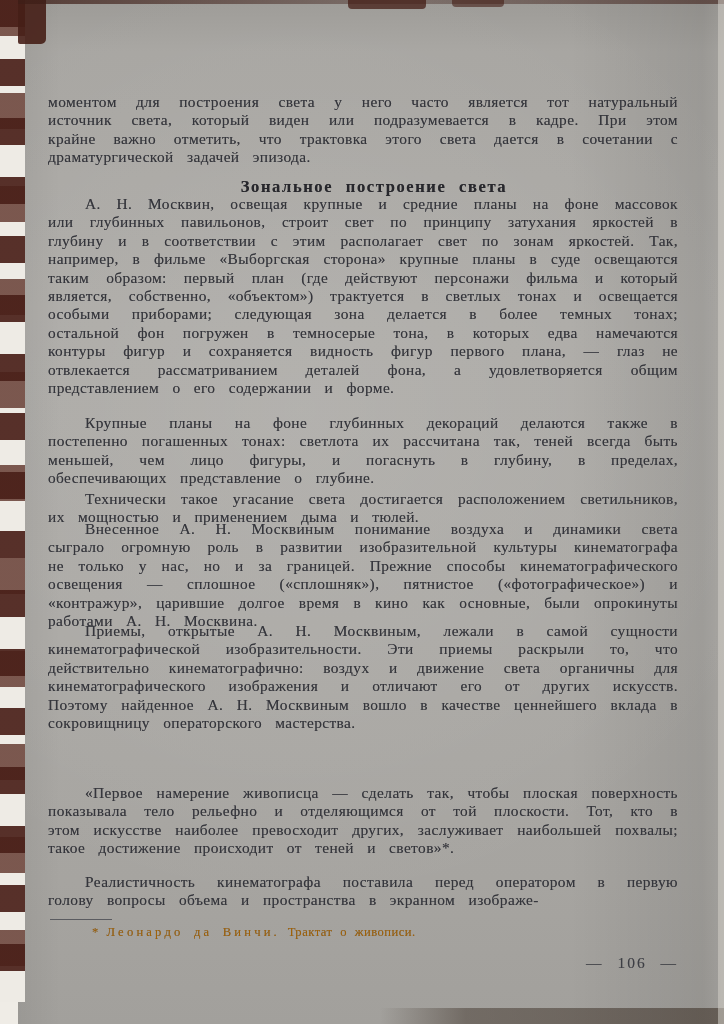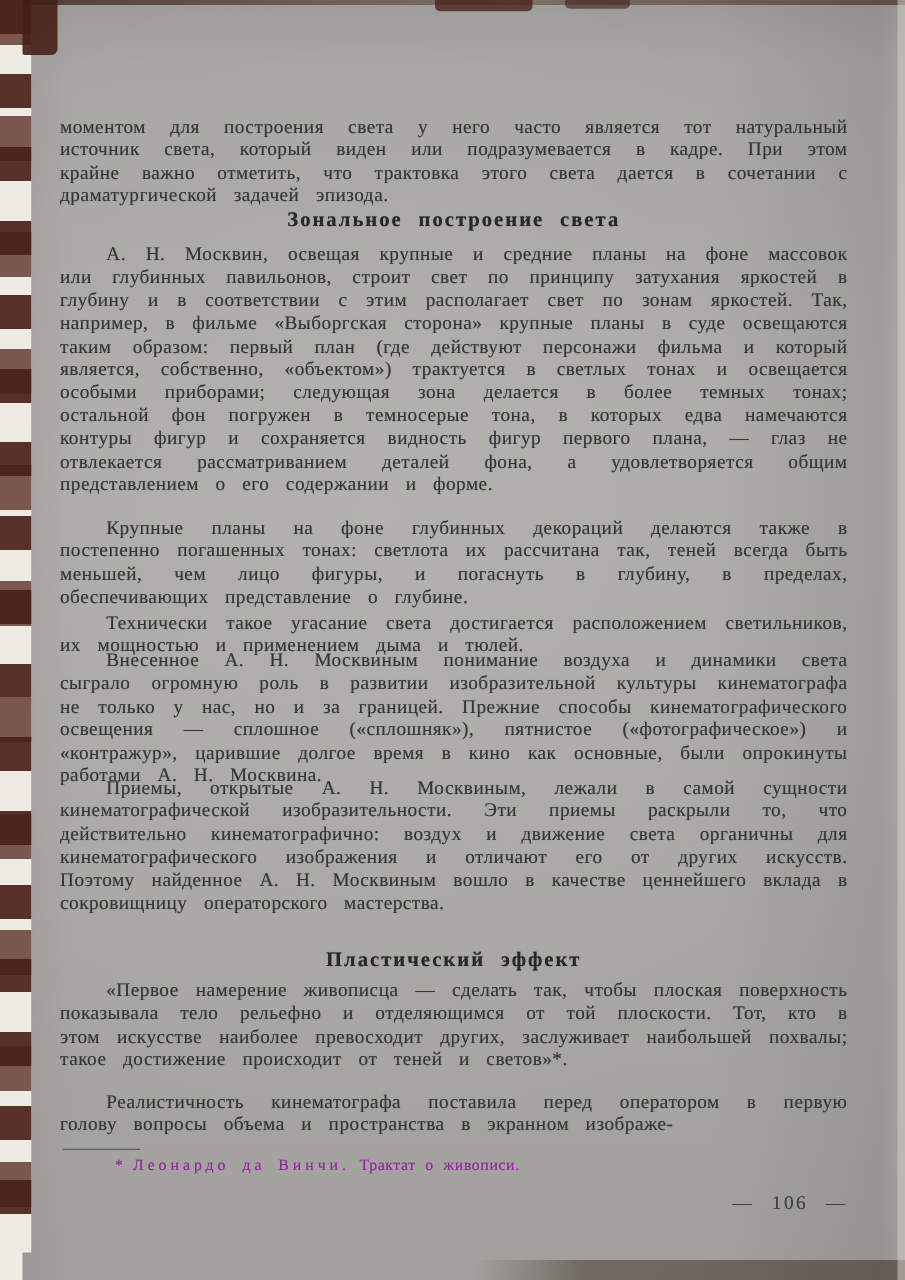--- a/index.html
+++ b/index.html
@@ -46,42 +46,42 @@
     background:rgba(210,206,199,0.55);
   }
   
   .tl{position:absolute;left:48px;width:630px;color:#35363c;
       font-size:15.4px;line-height:18.4px;text-align:justify;
       letter-spacing:0.4px;word-spacing:9px;
       text-shadow:0 0 0.6px rgba(52,53,60,0.55);}
   .tl p{margin:0;}
   .indent{text-indent:37px;}
   .heading{
-    position:absolute;left:48px;width:630px;margin:0;
+    position:absolute;left:48px;width:630px;margin:11px;
     text-align:center;font-size:16.5px;font-weight:bold;color:#27272c;
     letter-spacing:1.6px;word-spacing:7px;
     text-shadow:0 0 0.6px rgba(39,39,44,0.6);
   }
   .p-intro{top:93px;}
   .h-zonal{top:166px;}
   .p-z1{top:195px;}
   .p-z2{top:414px;}
   .p-z3{top:490px;}
   .p-z4{top:520px;}
   .p-z5{top:622px;}
   .h-plast{top:758px;}
   .p-q1{top:784px;}
   .p-q2{top:873px;}
   .fn-rule{
     position:absolute;left:50px;top:919px;width:62px;height:0;
     border-top:1.6px solid #5a5b60;
   }
   .footnote{
     position:absolute;left:92px;top:925px;width:560px;margin:0;
-    font-size:12.6px;line-height:15px;color:#a21caf;
+    font-size:12.6px;line-height:15px;color:#a16207;
     letter-spacing:0.5px;word-spacing:4px;
     text-shadow:0 0 0.5px rgba(69,70,76,0.5);
   }
   .fn-author{letter-spacing:3.2px;}
   .page-number{
     position:absolute;left:48px;top:954px;width:630px;margin:0;
     text-align:right;font-size:15.5px;color:#3e3f45;
     letter-spacing:2px;word-spacing:8px;
     text-shadow:0 0 0.5px rgba(62,63,69,0.5);
   }
@@ -120,21 +120,20 @@
   </div>
 
   <div class="tl p-z3">
     <p class="indent">Технически такое угасание света достигается расположением светильников, их мощностью и применением дыма и тюлей.</p>
   </div>
 
   <div class="tl p-z5">
     <p class="indent">Приемы, открытые А. Н. Москвиным, лежали в самой сущности кинематографической изобразительности. Эти приемы раскрыли то, что действительно кинематографично: воздух и движение света органичны для кинематографического изображения и отличают его от других искусств. Поэтому найденное А. Н. Москвиным вошло в качестве ценнейшего вклада в сокровищницу операторского мастерства.</p>
   </div>
 
-  <h2 class="heading h-plast">Пластический эффект</h2>
 
   <div class="tl p-q1">
     <p class="indent">«Первое намерение живописца — сделать так, чтобы плоская поверхность показывала тело рельефно и отделяющимся от той плоскости. Тот, кто в этом искусстве наиболее превосходит других, заслуживает наибольшей похвалы; такое достижение происходит от теней и светов»*.</p>
   </div>
 
   <div class="tl p-q2">
     <p class="indent">Реалистичность кинематографа поставила перед оператором в первую голову вопросы объема и пространства в экранном изображе-</p>
   </div>
 
   <div class="fn-rule"></div>

